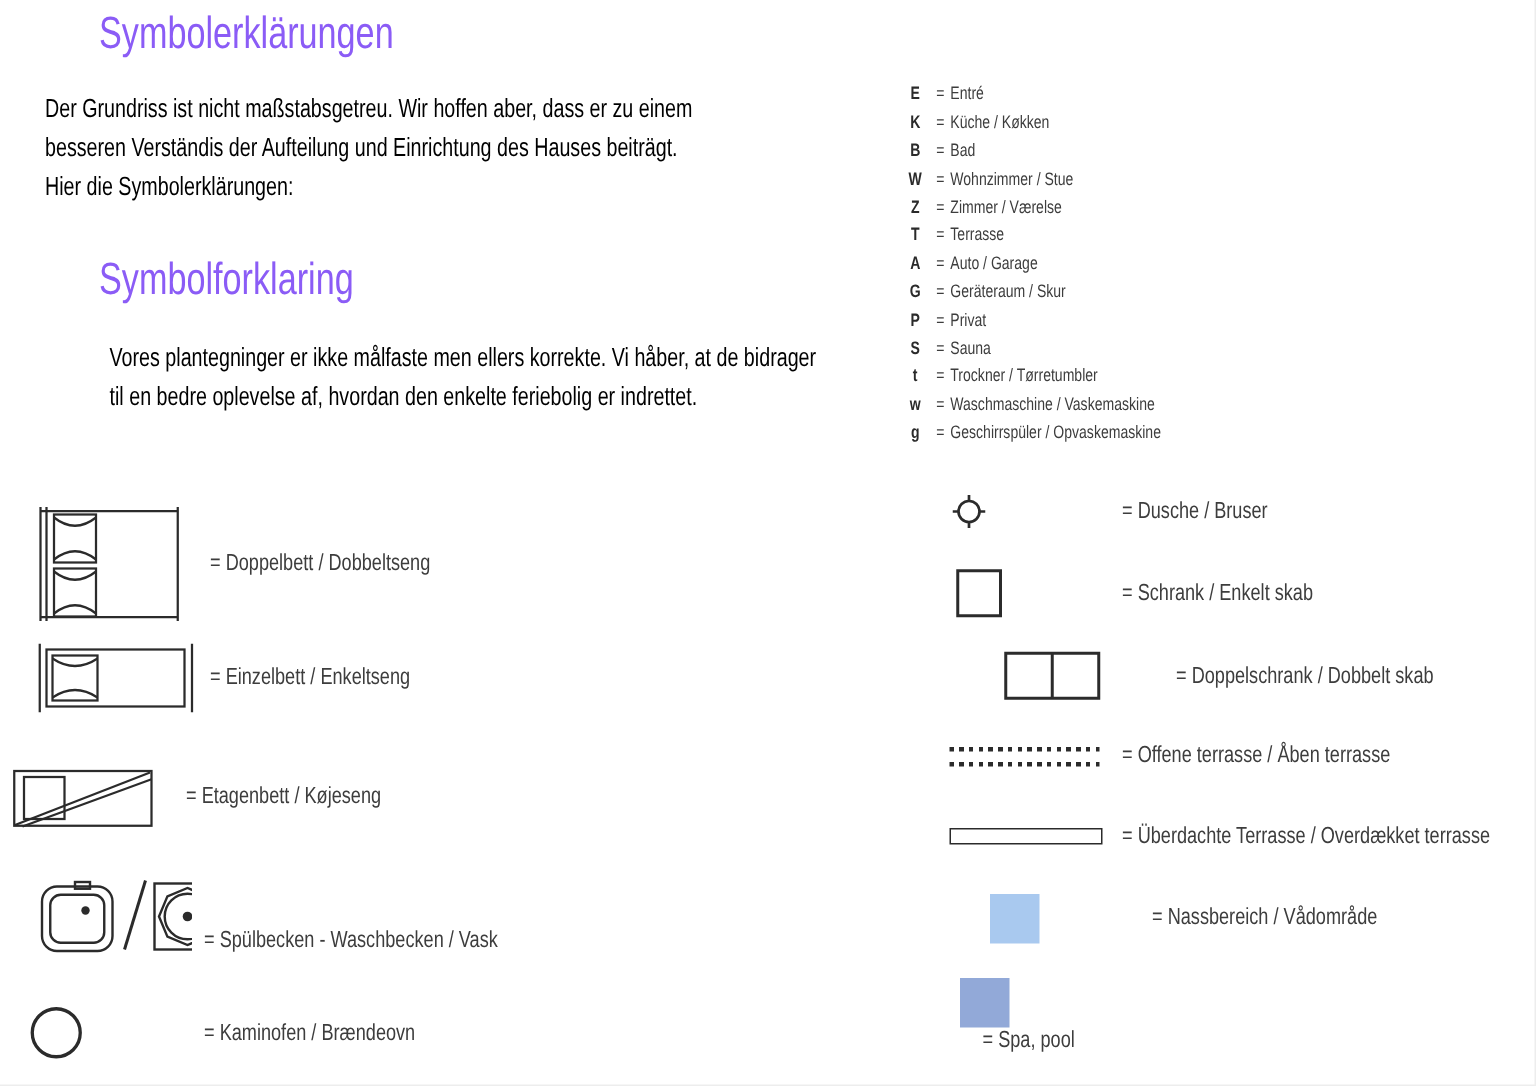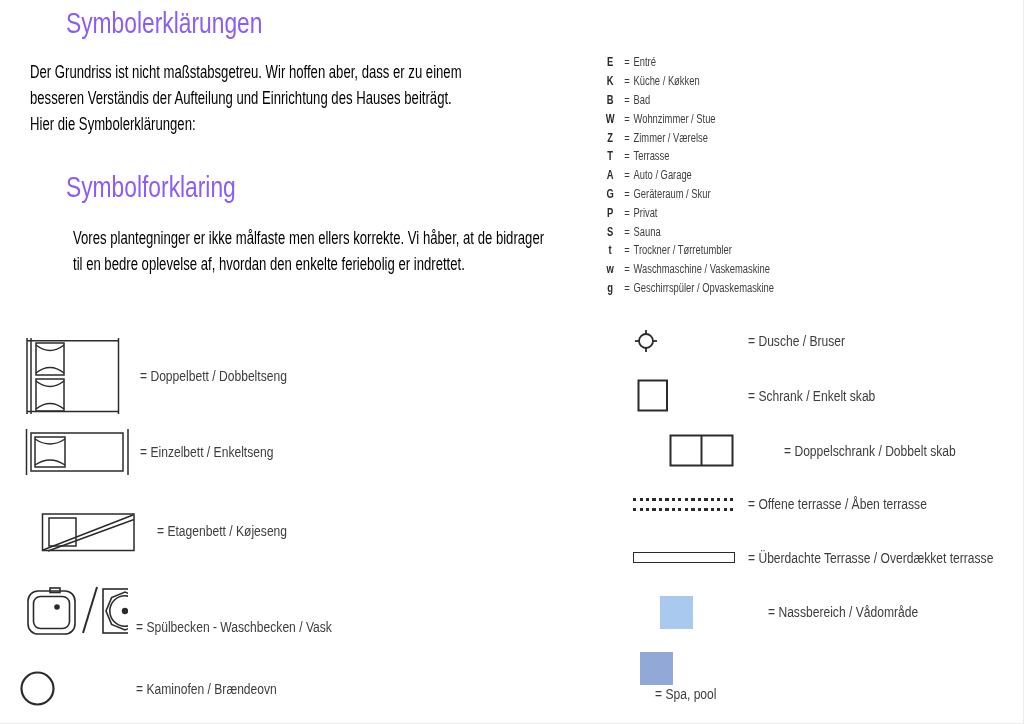--- a/index.html
+++ b/index.html
@@ -135,21 +135,21 @@
           <line x1="104" y1="0" x2="104" y2="46"></line>
           <rect x="11" y="8" width="30" height="30"></rect>
           <path d="M11,10 Q26,20 41,10"></path>
           <path d="M11,36 Q26,26 41,36"></path>
         </g>
       </svg>
     </div>
     <span class="lbl cond">= Einzelbett / Enkeltseng</span>
   </div>
 
-  <div class="row" style="left:41px; top:510px; height:42px;">
+  <div class="row" style="left:8px; top:510px; height:42px;">
     <div class="sym" style="width:116px;">
       <svg width="95" height="41" viewBox="0 0 95 41">
         <g class="stroke" stroke-width="1.5">
           <rect x="1.5" y="3" width="91.5" height="36.5"></rect>
           <rect x="8" y="7" width="27" height="28"></rect>
           <line x1="2" y1="39" x2="92" y2="4"></line>
           <line x1="7" y1="40" x2="93" y2="8.5"></line>
         </g>
       </svg>
     </div>

